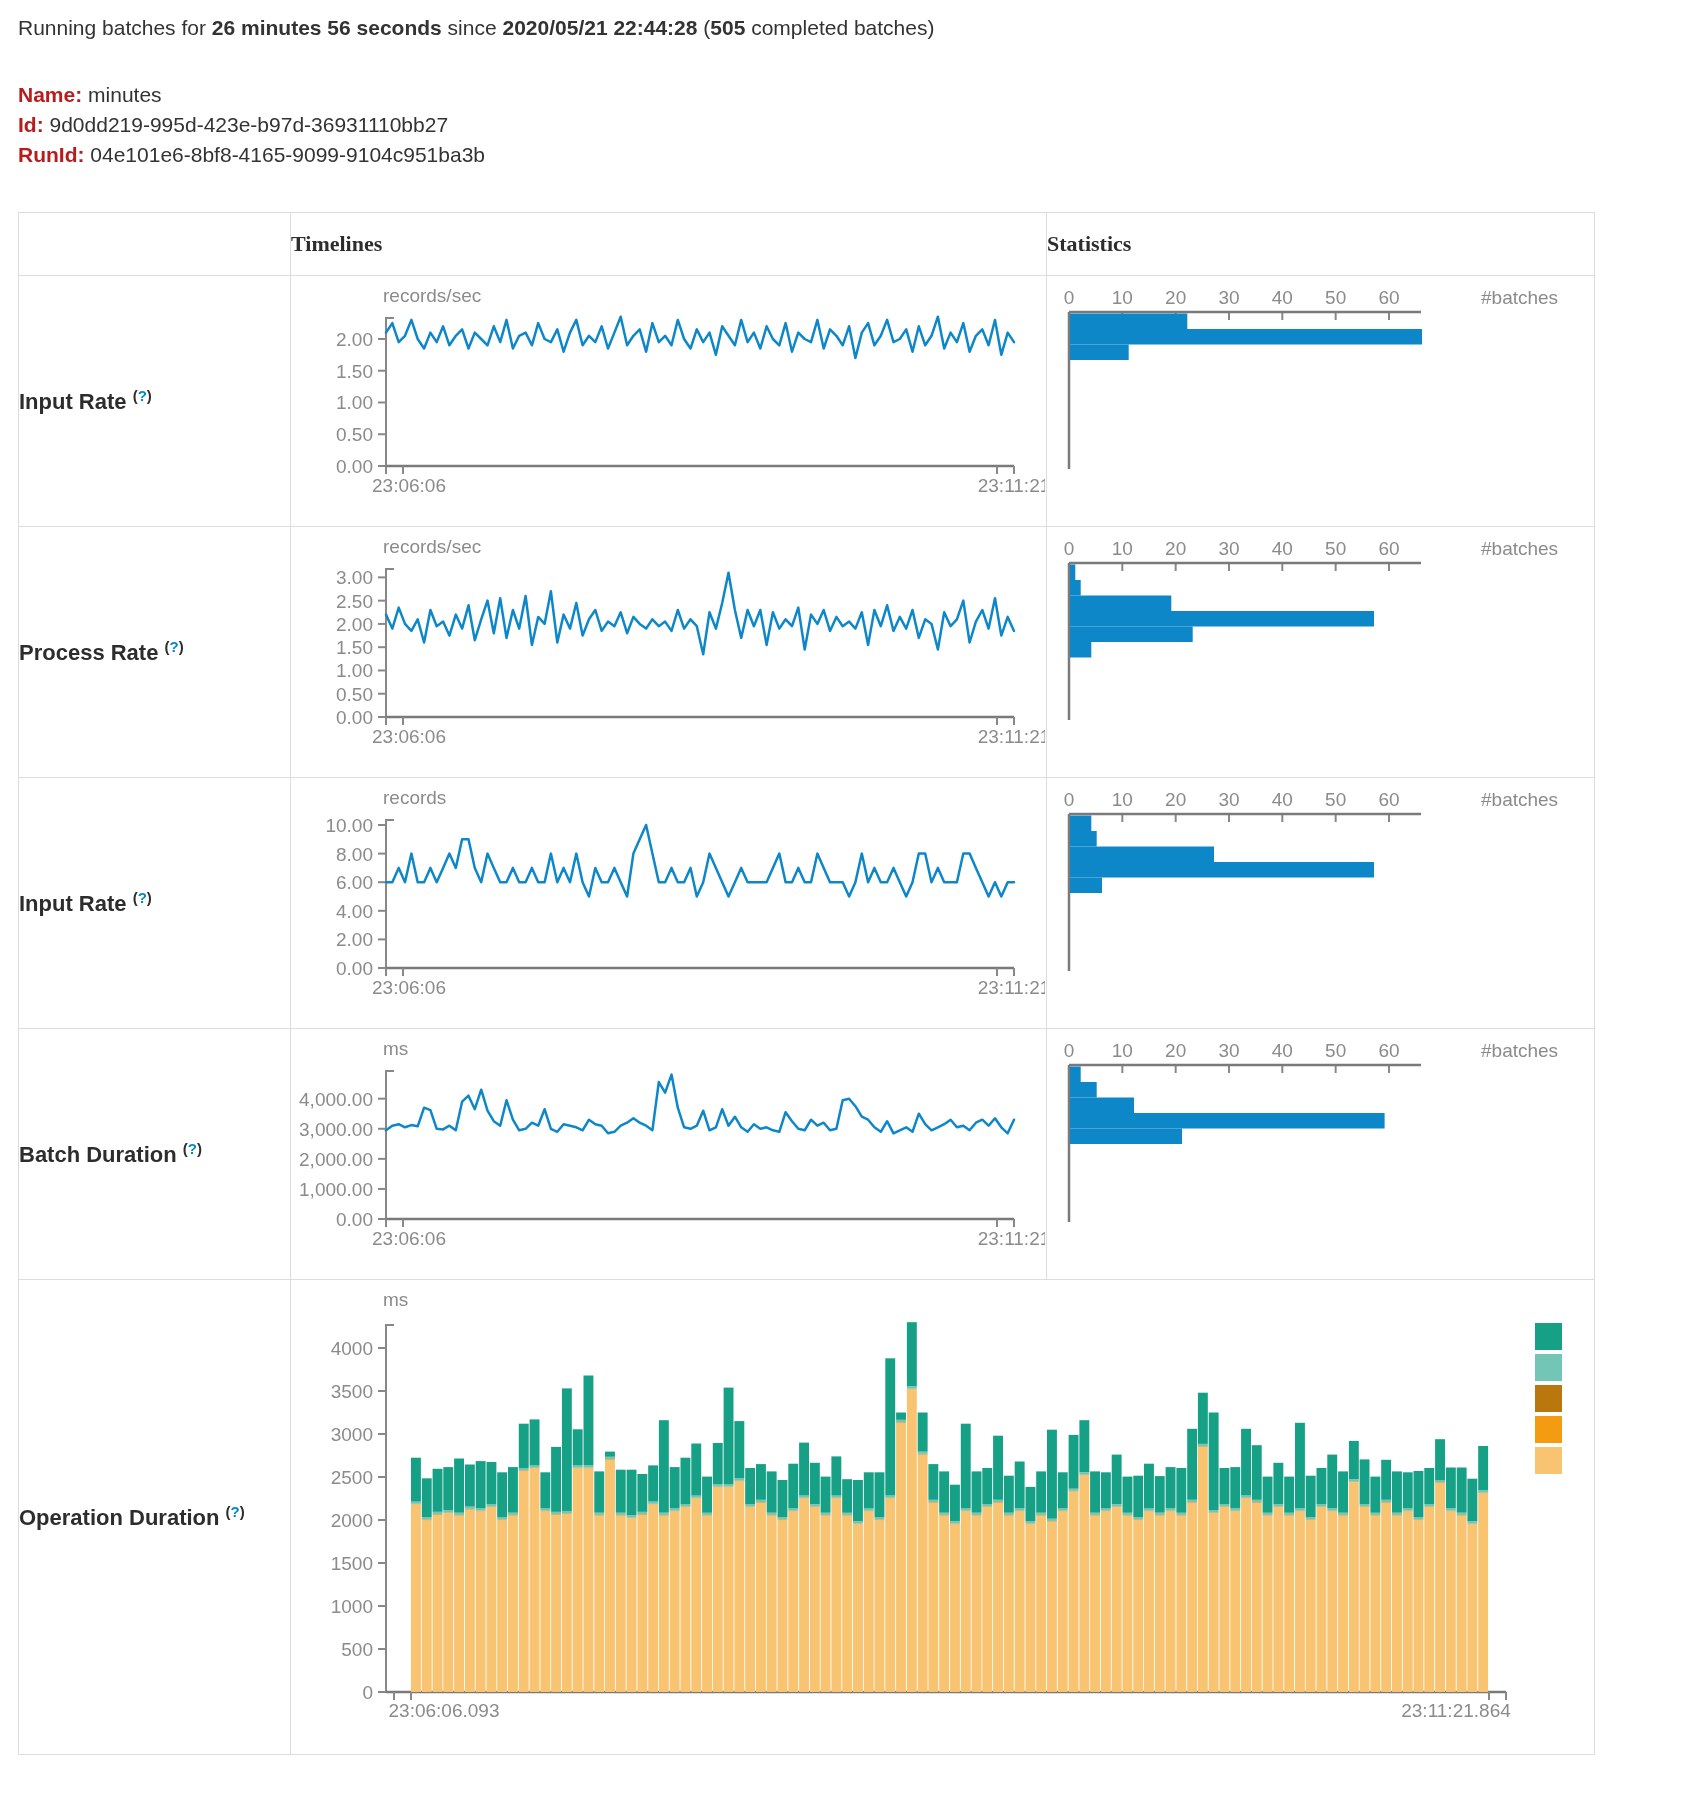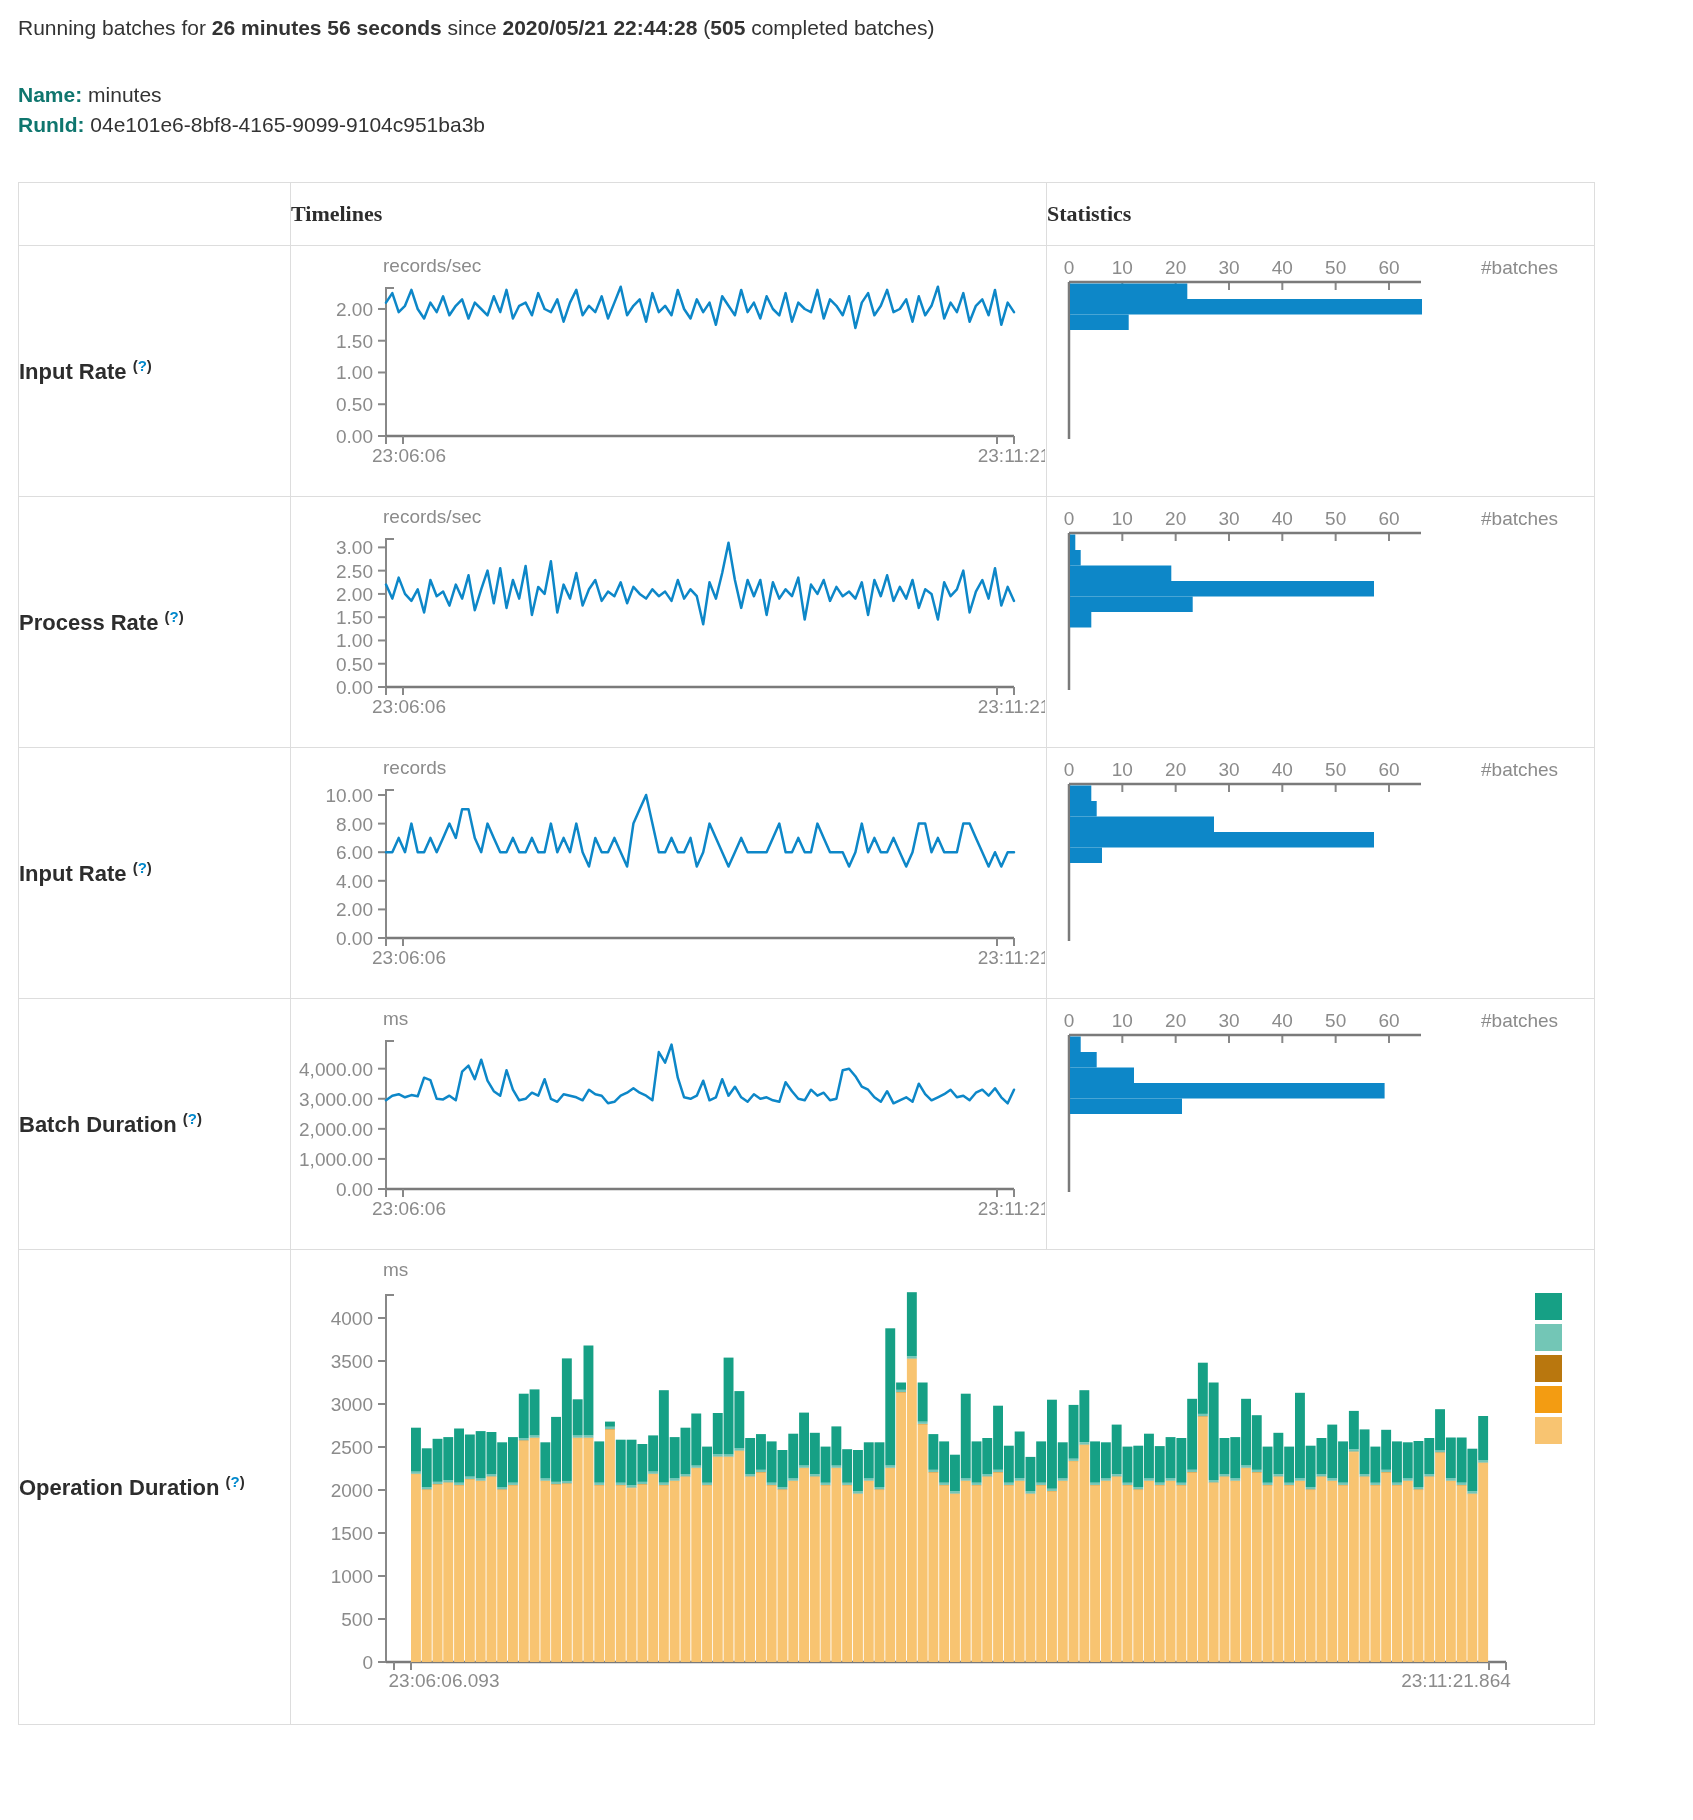--- a/index.html
+++ b/index.html
@@ -1,21 +1,21 @@
 <!DOCTYPE html>
 <html><head>
 <meta charset="utf-8">
 <style>
   html,body{margin:0;padding:0;background:#ffffff;}
   body{font-family:"Liberation Sans",sans-serif;color:#333;}
   .page{width:1693px;box-sizing:border-box;padding:16px 0 20px 18px;}
   h1.page-title{font-size:42px;font-weight:bold;color:#2d2d2d;margin:10px 0 28px 0;}
   .subtitle{font-size:21px;margin:0 0 40px 0;color:#333;}
   .meta-line{font-size:21px;line-height:30px;margin:0;color:#333;}
-  .meta-line b{color:#0f766e;}
+  .meta-line b{color:#b91c1c;}
   table.stats{border-collapse:collapse;table-layout:fixed;margin-top:42px;background:#fff;}
   table.stats th, table.stats td{border:1px solid #ddd;padding:0;vertical-align:middle;}
   thead th{height:62px;text-align:left;font-size:22px;color:#2d2d2d;padding-left:12px;font-weight:bold;background:#fff;font-family:Liberation Serif, serif;}
   td.label-cell{padding-left:18px;font-weight:bold;font-size:22px;color:#2d2d2d;}
   td.chart-cell{vertical-align:top;}
   .row-std td{height:250px;}
   .row-tall td{height:474px;}
   sup.help{font-size:15px;font-weight:bold;color:#2d2d2d;}
   sup.help .q{color:#0088cc;}
   svg{display:block;}
@@ -34,20 +34,24 @@
     <span>Running batches for</span>
     <b>26 minutes 56 seconds</b>
     <span>since</span>
     <b>2020/05/21 22:44:28</b>
     <span><span>(</span><b>505</b><span> completed batches)</span></span>
   </p>
 
   <p class="meta-line">
     <b>Name:</b>
     <span>minutes</span>
+  </p>
+  <p class="meta-line">
+    <b>Id:</b>
+    <span>9d0dd219-995d-423e-b97d-36931110bb27</span>
   </p>
   <p class="meta-line">
     <b>RunId:</b>
     <span>04e101e6-8bf8-4165-9099-9104c951ba3b</span>
   </p>
 
   <table class="stats">
     <colgroup>
       <col style="width:272px">
       <col style="width:756px">

